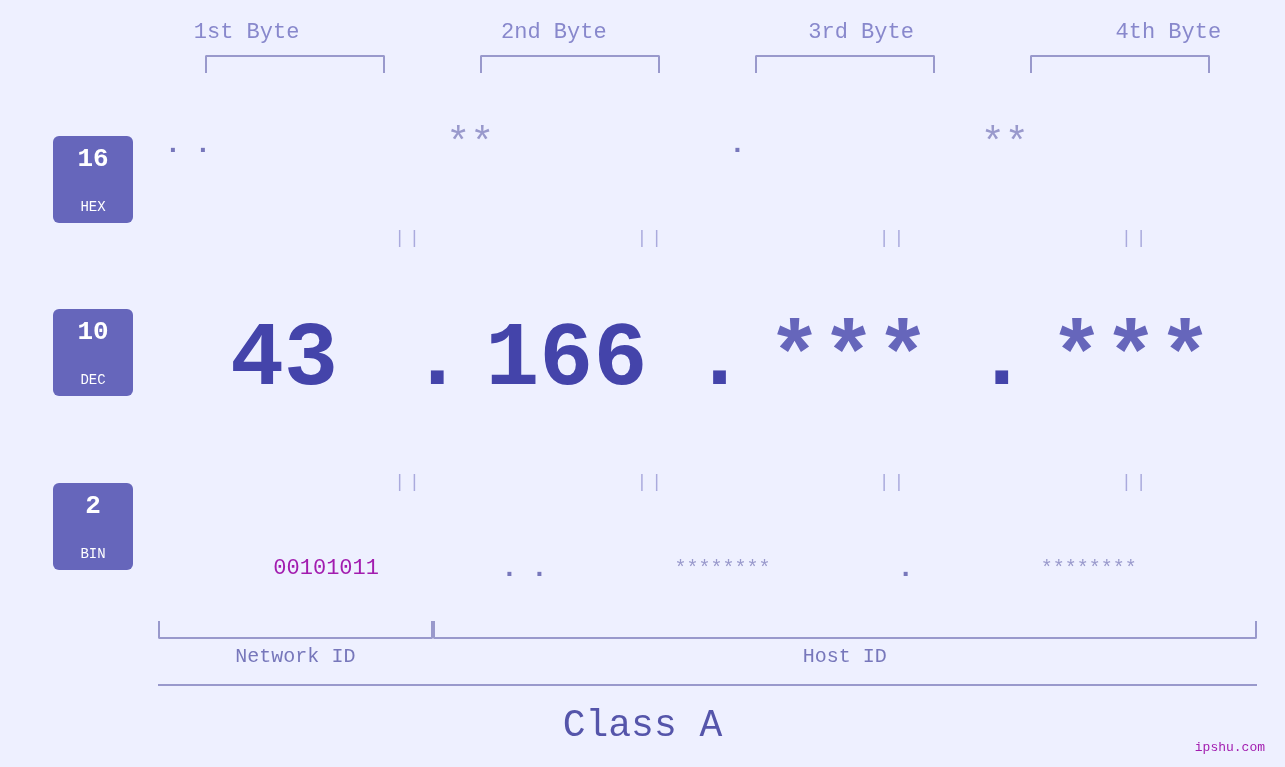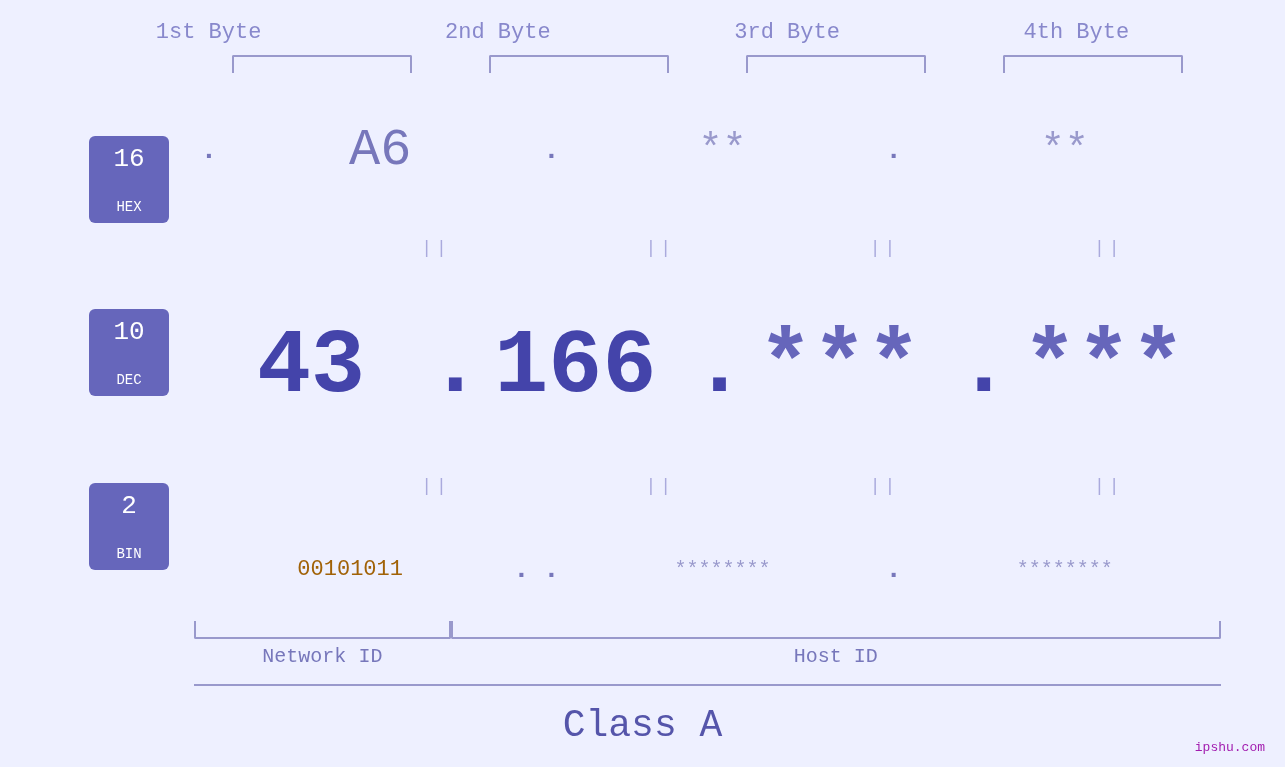--- a/index.html
+++ b/index.html
@@ -11,22 +11,22 @@
       font-family: 'Courier New', Courier, monospace;
       overflow: hidden;
       position: relative;
     }
 
     .main-container {
       width: 100%;
       height: 100%;
       display: flex;
       flex-direction: column;
-      align-items: flex-end;
-      padding: 20px 64px;
+      align-items: center;
+      padding: 20px 28px;
     }
 
     
     .byte-headers {
       display: flex;
       width: 100%;
       margin-left: 130px;
       margin-bottom: 10px;
     }
 
@@ -81,21 +81,21 @@
       background-color: #6666bb;
       color: white;
       border-radius: 6px;
       padding: 8px 14px;
       text-align: center;
       width: 80px;
     }
 
     .base-number {
       font-size: 26px;
-      font-weight: normal;
+      font-weight: bold;
       display: block;
       font-family: 'Courier New', Courier, monospace;
     }
 
     .base-label {
       font-size: 14px;
       display: block;
       font-family: 'Courier New', Courier, monospace;
       margin-top: 25px;
     }
@@ -161,21 +161,21 @@
 
     .dec-masked {
       color: #6666bb;
       font-size: 90px;
       font-family: 'Courier New', Courier, monospace;
       font-weight: bold;
     }
 
     
     .bin-value {
-      color: #a16207;
+      color: #a21caf;
       font-size: 22px;
       font-family: 'Courier New', Courier, monospace;
     }
 
     .bin-masked {
       color: #9999cc;
       font-size: 20px;
       font-family: 'Courier New', Courier, monospace;
     }
 
@@ -313,23 +313,20 @@
       <div class="base-badge">
         <span class="base-number">2</span>
         <span class="base-label">BIN</span>
       </div>
     </div>
 
     <div class="rows-col">
 
       <div class="data-row">
         <div class="dot-cell">.</div>
-        <div class="byte-cell">
-          <span class="hex-value">A6</span>
-        </div>
         <div class="dot-cell">.</div>
         <div class="byte-cell">
           <span class="hex-masked">**</span>
         </div>
         <div class="dot-cell">.</div>
         <div class="byte-cell">
           <span class="hex-masked">**</span>
         </div>
       </div>
 

